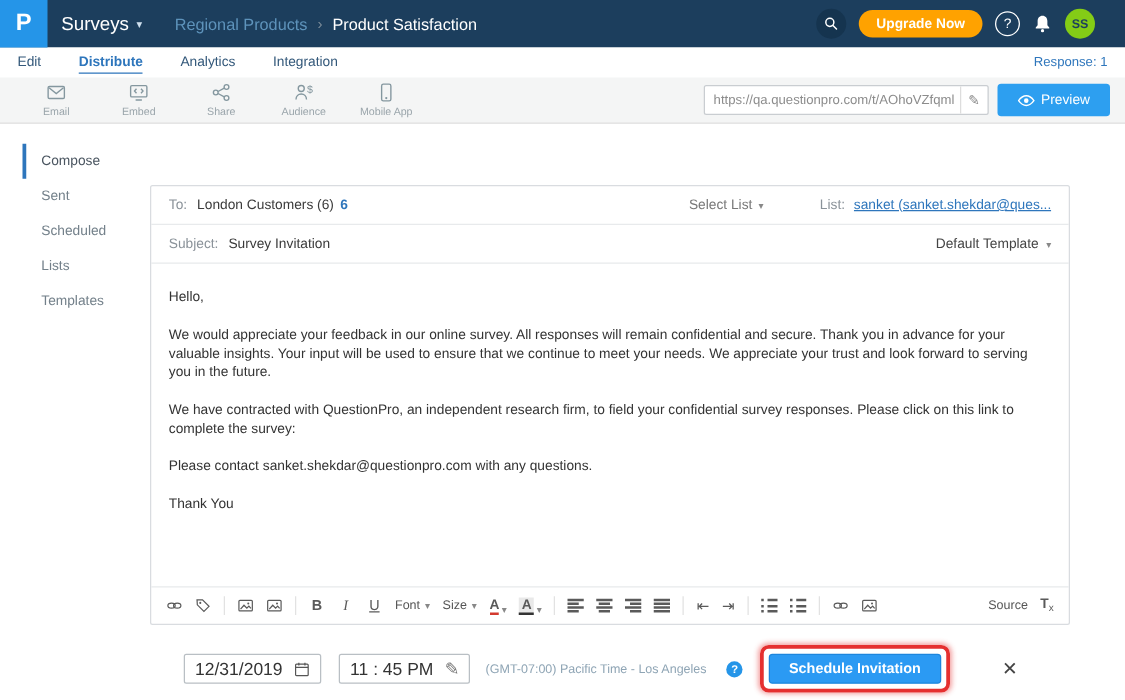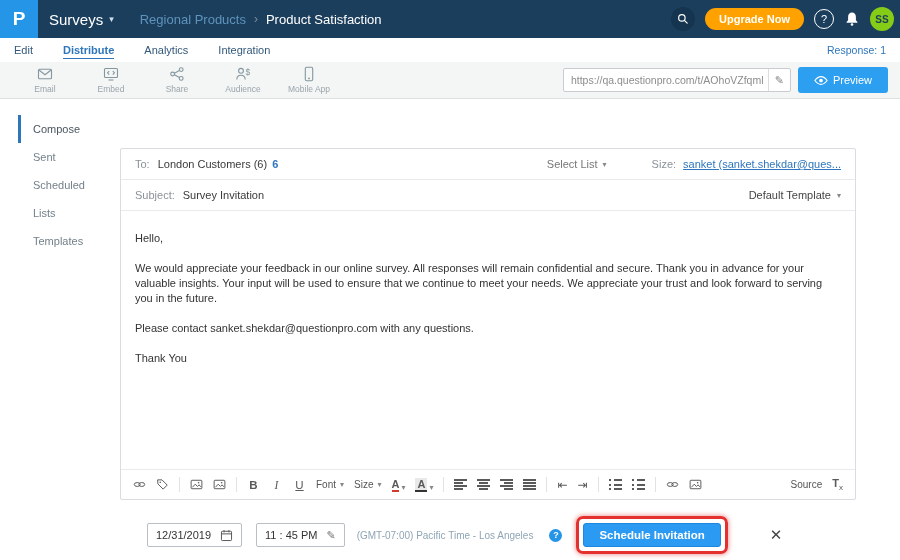--- a/index.html
+++ b/index.html
@@ -9,21 +9,21 @@
   
   .header { height:38px; background:#1c3e5d; display:flex; align-items:center; }
   .logo { width:38px; height:38px; background:#2595e8; color:#fff; font-weight:bold; font-size:19px;
           display:flex; align-items:center; justify-content:center; }
   .product-menu { display:flex; align-items:center; gap:6px; color:#fff; font-size:15px; margin-left:11px; cursor:pointer; }
   .product-menu .caret { font-size:9px; color:#cfe0ee; }
   .crumbs { display:flex; align-items:center; gap:8px; margin-left:26px; font-size:13px; }
   .crumb-parent { color:#5e93bb; cursor:pointer; }
   .crumb-sep { color:#7b8b99; font-size:12px; }
   .crumb-current { color:#fff; }
-  .header-right { margin-left:auto; display:flex; align-items:center; gap:10px; padding-right:6px; }
+  .header-right { margin-left:auto; display:flex; align-items:center; gap:10px; padding-right:24px; }
   .search-btn { width:24px; height:24px; border-radius:50%; background:#15344f; display:flex; align-items:center; justify-content:center; color:#fff; cursor:pointer; }
   .upgrade-btn { background:#ffa200; color:#fff; font-size:11px; font-weight:bold; border:none; border-radius:13px; padding:5px 14px; cursor:pointer; }
   .help-btn { width:20px; height:20px; border-radius:50%; border:1.5px solid #fff; color:#fff; font-size:11px; display:flex; align-items:center; justify-content:center; cursor:pointer; }
   .bell-btn { color:#fff; display:flex; cursor:pointer; }
   .avatar { width:24px; height:24px; border-radius:50%; background:#84cc16; color:#1c3e5d; font-size:10px; font-weight:bold; display:flex; align-items:center; justify-content:center; cursor:pointer; }
 
   
   .nav { height:24px; display:flex; align-items:center; padding:0 14px; background:#fff; }
   .tab { font-size:11px; color:#33587a; margin-right:30px; cursor:pointer; padding:2px 0; }
   .tab.active { color:#2e76bc; font-weight:bold; border-bottom:1.5px solid #2e76bc; }
@@ -80,21 +80,21 @@
   .ib-j { background-size:13px 2px,13px 2px,13px 2px,13px 2px; background-position:0 0,0 3px,0 6px,0 9px; }
   .ib-list { background-image:linear-gradient(#5a5a5a,#5a5a5a),linear-gradient(#5a5a5a,#5a5a5a),linear-gradient(#5a5a5a,#5a5a5a),linear-gradient(#5a5a5a,#5a5a5a),linear-gradient(#5a5a5a,#5a5a5a),linear-gradient(#5a5a5a,#5a5a5a);
              background-size:2px 2px,8px 2px,2px 2px,8px 2px,2px 2px,8px 2px;
              background-position:0 0,5px 0,0 4.5px,5px 4.5px,0 9px,5px 9px; }
   .glyph { font-size:12px; color:#5a5a5a; cursor:pointer; }
   .tx { font-size:11px; font-weight:bold; cursor:pointer; }
   .tx sub { font-size:8px; font-weight:normal; }
 
   
   .schedule { display:flex; align-items:center; margin:16px 0 0 27px; }
-  .pick-box { height:24px; background:#fff; border:1px solid #b9bfc4; border-radius:2px; display:flex; align-items:center; gap:9px; padding:0 8px; font-size:11px; color:#333; cursor:pointer; }
+  .pick-box { height:24px; background:#fff; border:1px solid #b9bfc4; border-radius:2px; display:flex; align-items:center; gap:9px; padding:0 8px; font-size:14px; color:#333; cursor:pointer; }
   .time-box { margin-left:14px; }
   .tz { margin-left:12px; font-size:10px; color:#8fa5b5; display:flex; align-items:center; gap:16px; }
   .tz-help { width:13px; height:13px; border-radius:50%; background:#2595e8; color:#fff; font-size:9px; font-weight:bold; display:inline-flex; align-items:center; justify-content:center; cursor:pointer; }
   .sched-ring { margin-left:14px; border:3px solid #e53030; border-radius:7px; padding:4px; box-shadow:0 0 4px 1px rgba(229,48,48,.45); }
   .sched-btn { background:#2b9af3; border:1px solid #1d86dd; border-radius:3px; color:#fff; font-weight:bold; font-size:11.5px; padding:5px 15px; cursor:pointer; }
   .close-x { margin-left:42px; color:#444; font-size:15px; cursor:pointer; }
 
   svg.ic { display:block; }
 </style>
 </head>
@@ -255,37 +255,38 @@
 
       <div class="row">
         <span class="flabel">To:</span>
         <span class="fvalue">London Customers (6)</span>
         <span class="to-count">6</span>
         <span class="select-list">
           <span>Select List</span>
           <span class="caret">▾</span>
         </span>
         <span class="from-group">
-          <span class="flabel">Size:</span>
+          <span class="flabel">List:</span>
           <span class="from-value">sanket (sanket.shekdar@ques...</span>
         </span>
       </div>
 
       <div class="row">
         <span class="flabel">Subject:</span>
         <span class="fvalue">Survey Invitation</span>
         <span class="template-sel">
           <span>Default Template</span>
           <span class="caret">▾</span>
         </span>
       </div>
 
       <div class="body-area">
         <p>Hello,</p>
         <p>We would appreciate your feedback in our online survey. All responses will remain confidential and secure. Thank you in advance for your valuable insights. Your input will be used to ensure that we continue to meet your needs. We appreciate your trust and look forward to serving you in the future.</p>
+        <p>We have contracted with QuestionPro, an independent research firm, to field your confidential survey responses. Please click on this link to complete the survey:</p>
         <p>Please contact sanket.shekdar@questionpro.com with any questions.</p>
         <p>Thank You</p>
       </div>
 
       <div class="etoolbar">
         <span class="ebtn">
             <svg class="ic" width="13" height="13">
               <use href="#s-chain"></use>
             </svg>
           </span>

